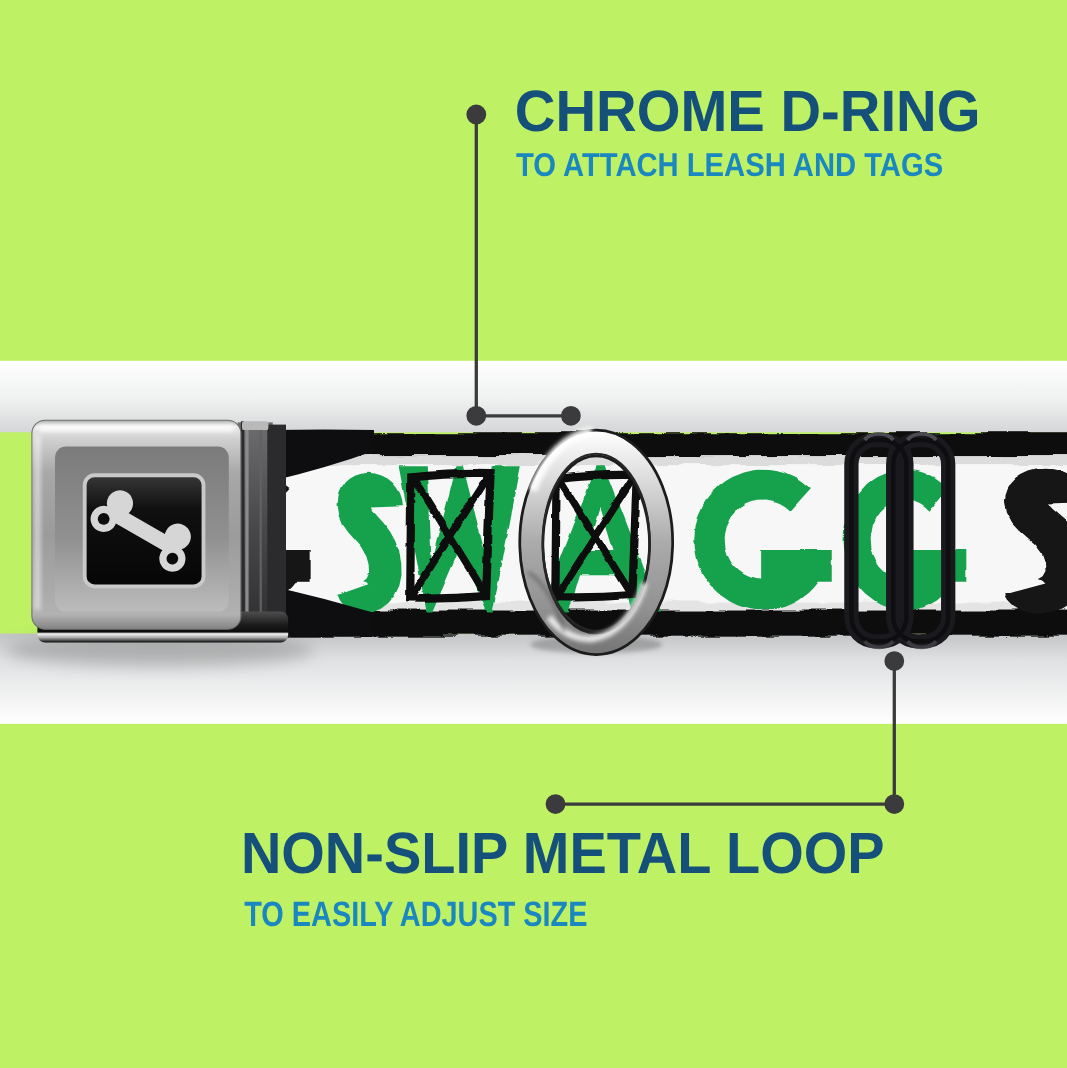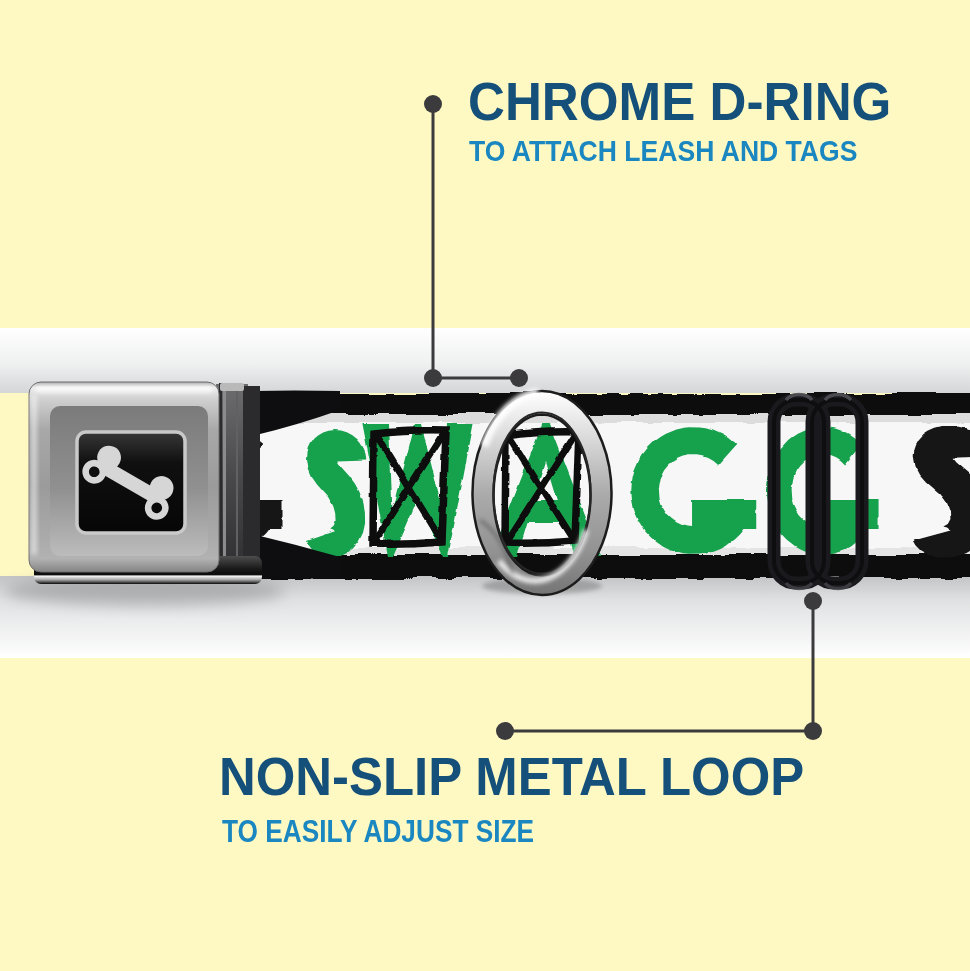--- a/index.html
+++ b/index.html
@@ -1,16 +1,16 @@
 <!DOCTYPE html>
 <html style="--headline_navy: #15507a; --subtitle_blue: #1b87c1; --swag_green: #17a24e; --callout_gray: #3b3b3d; --strap_black: #0d0d0e; --strap_white: #f6f6f6;"><head>
 <meta charset="utf-8">
 <style>
   html,body{margin:0;padding:0;background:#ffffff;}
-  #stage{position:relative;width:970px;height:971px;overflow:hidden;background:#fef9c3;
+  #stage{position:relative;width:970px;height:971px;overflow:hidden;background:#bef264;
          font-family:"Liberation Sans",sans-serif;}
   .callout-title{position:absolute;font-weight:bold;color:var(--headline_navy,#15507a);
       font-size:53px;line-height:1;white-space:nowrap;transform-origin:left top;}
   .callout-sub{position:absolute;font-weight:bold;color:var(--subtitle_blue,#1b87c1);
       font-size:30px;line-height:1;white-space:nowrap;transform-origin:left top;}
   #top-title{left:468px;top:75px;transform:scaleX(0.965);}
   #top-sub{left:469px;top:136px;transform:scaleX(0.885);}
   #bottom-title{left:219px;top:750px;transform:scaleX(0.96);}
   #bottom-sub{left:222px;top:815px;transform:scaleX(0.82);font-size:32px;}
   svg{position:absolute;left:0;top:0;}

